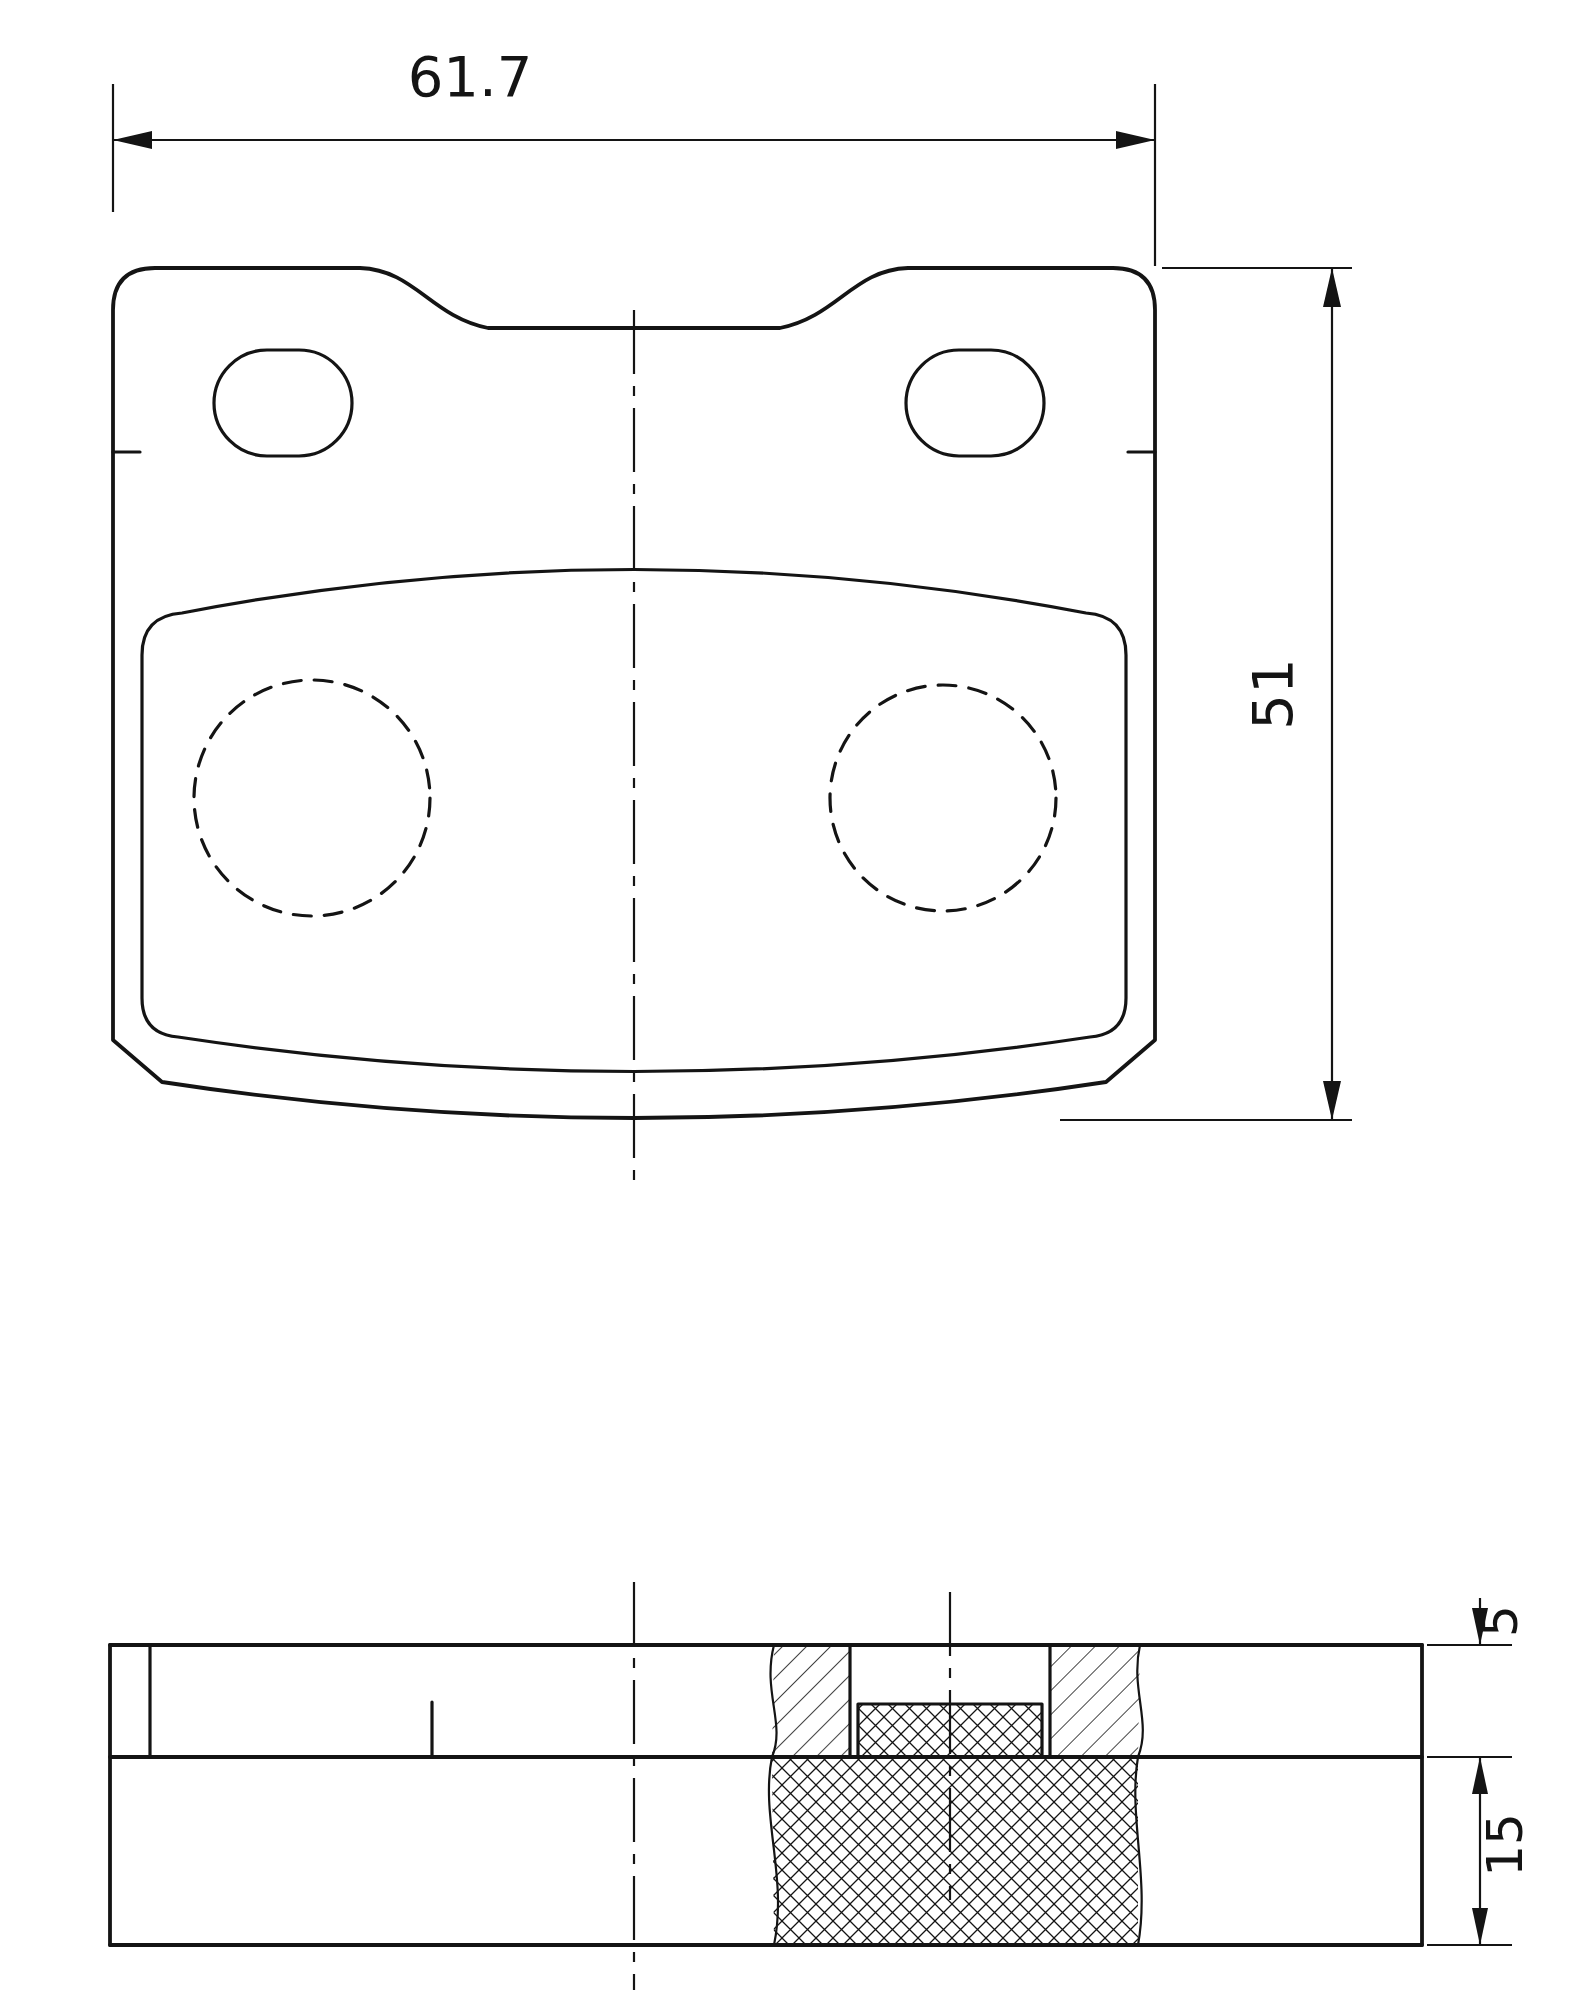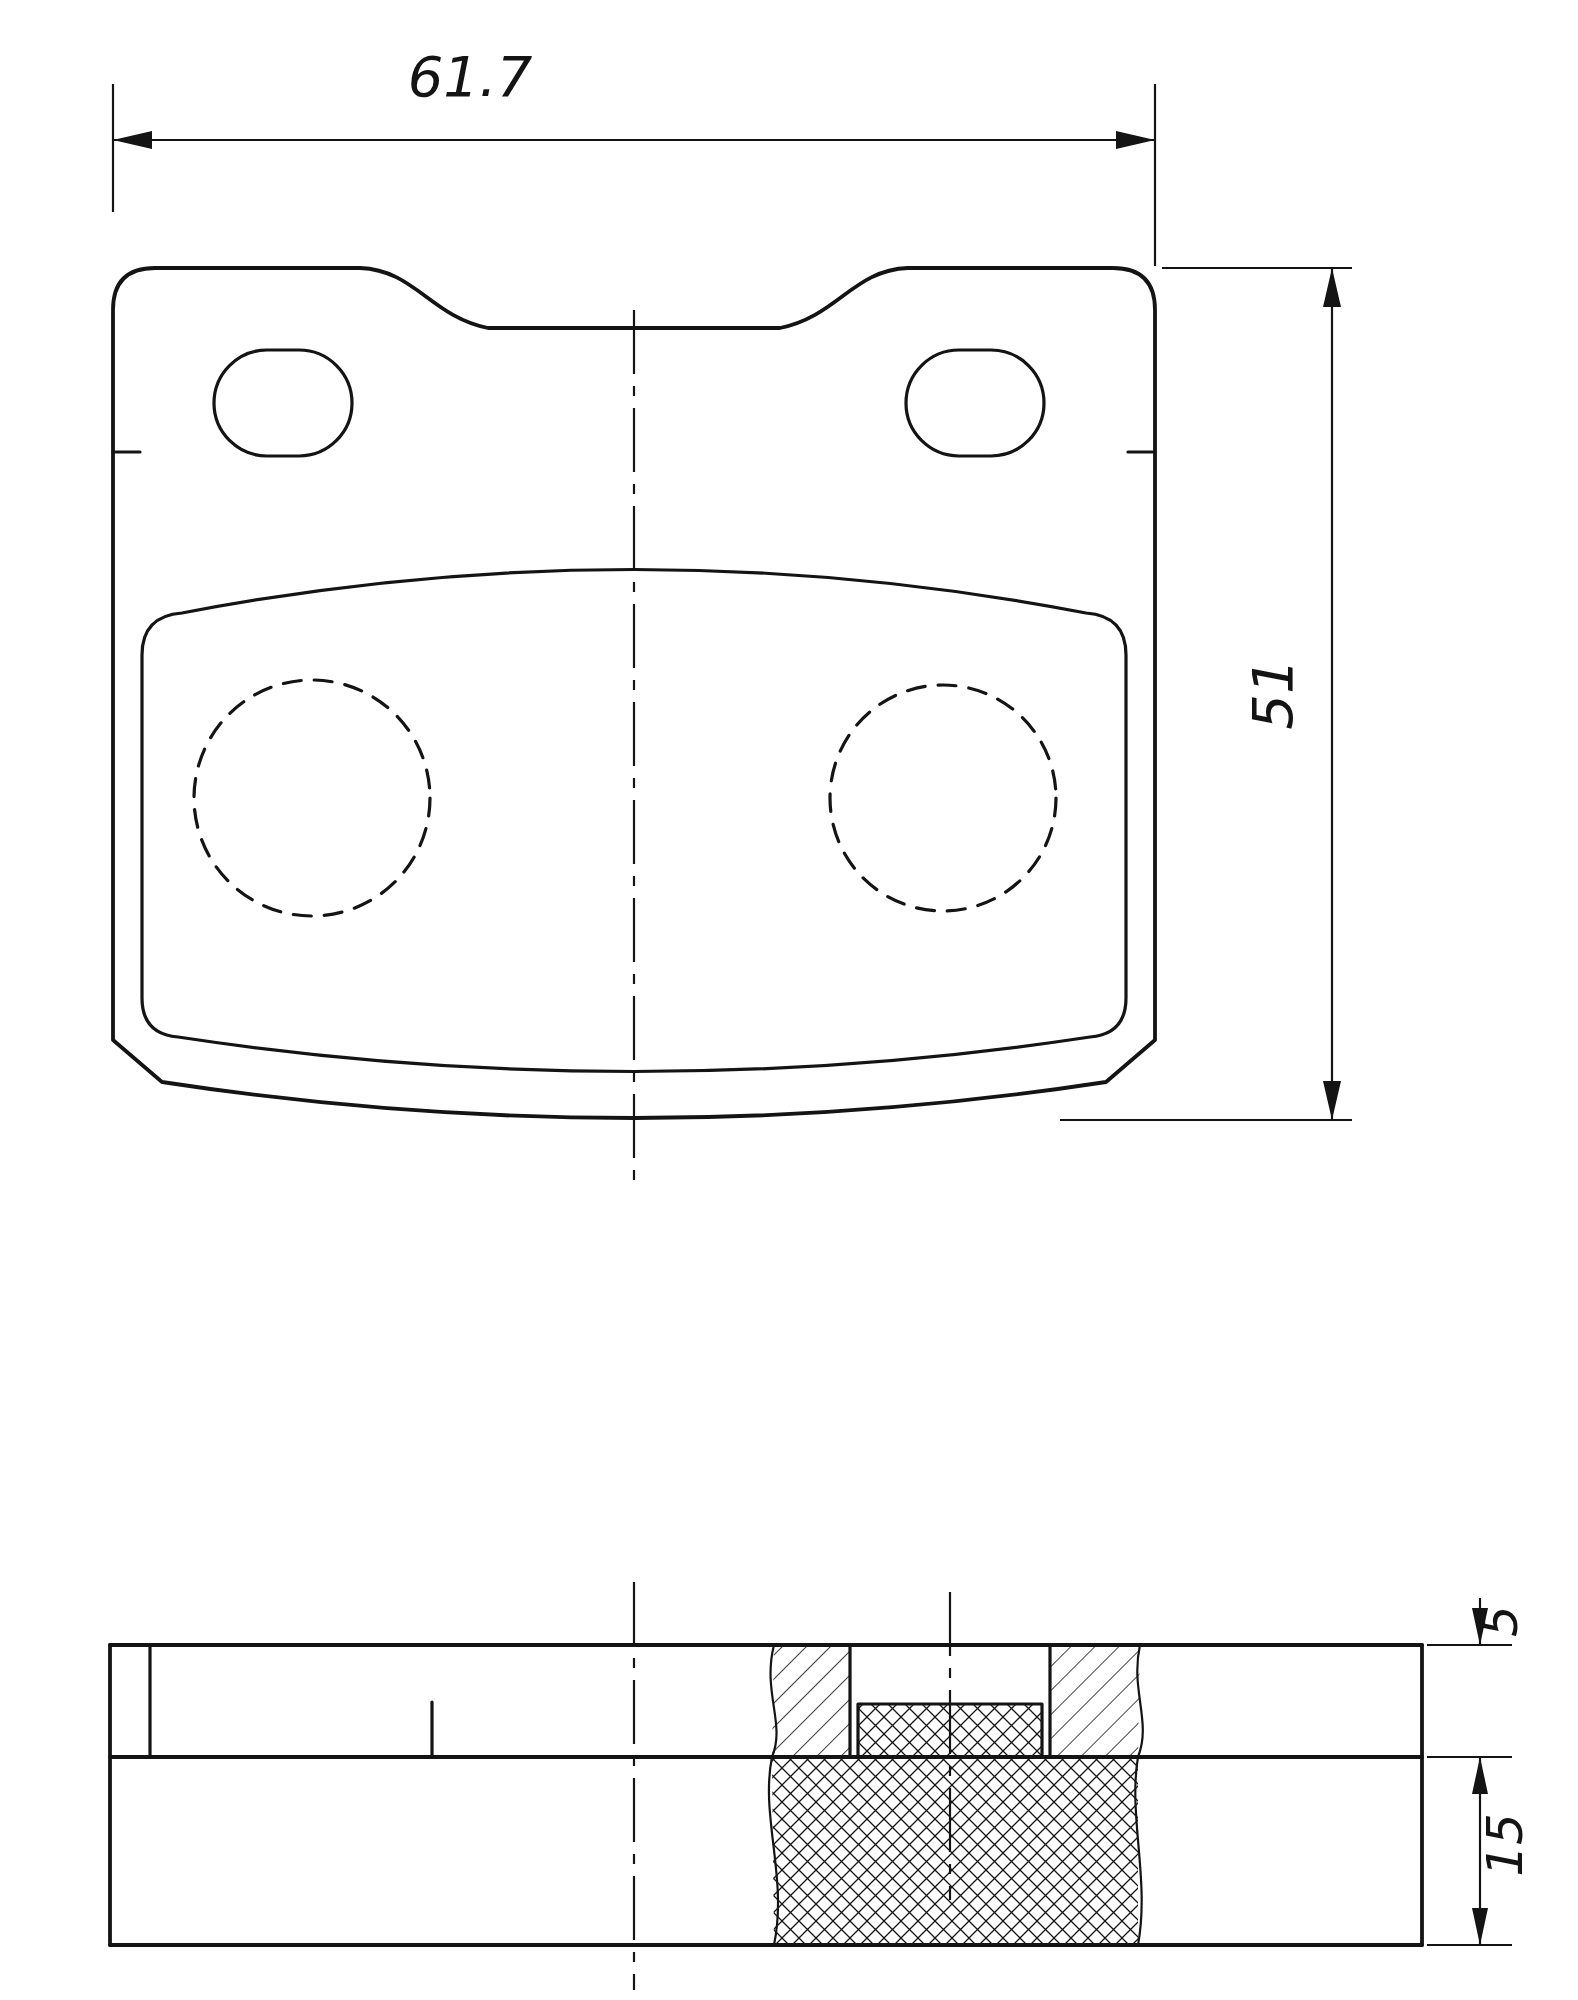--- a/index.html
+++ b/index.html
@@ -6,21 +6,20 @@
     margin: 0;
     padding: 0;
     background: #ffffff;
   }
   .page {
     position: relative;
     width: 1578px;
     height: 2000px;
     background: #ffffff;
     font-family: "Liberation Sans", sans-serif;
-    font-style: italic;
   }
   svg { display: block; }
 
   
   .ln          { stroke: #141414; fill: none; }
   .w-outline   { stroke-width: 3.8; stroke-linejoin: round; stroke-linecap: round; }
   .w-inner     { stroke-width: 3.2; stroke-linejoin: round; stroke-linecap: round; }
   .w-thin      { stroke-width: 2.2; }
   .dashed      { stroke-dasharray: 18 13; }
   .centerline  { stroke-dasharray: 64 12 10 12; }

